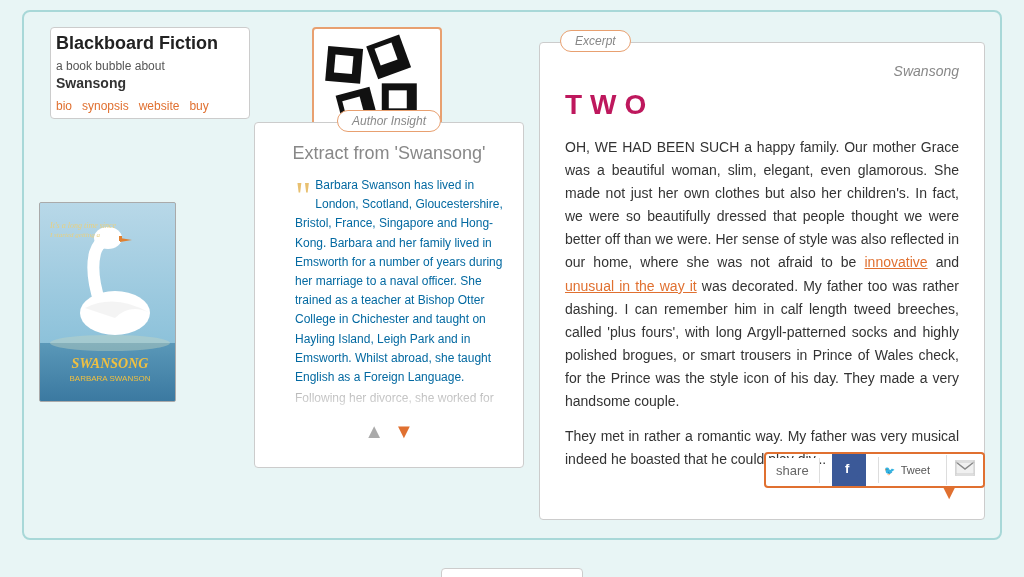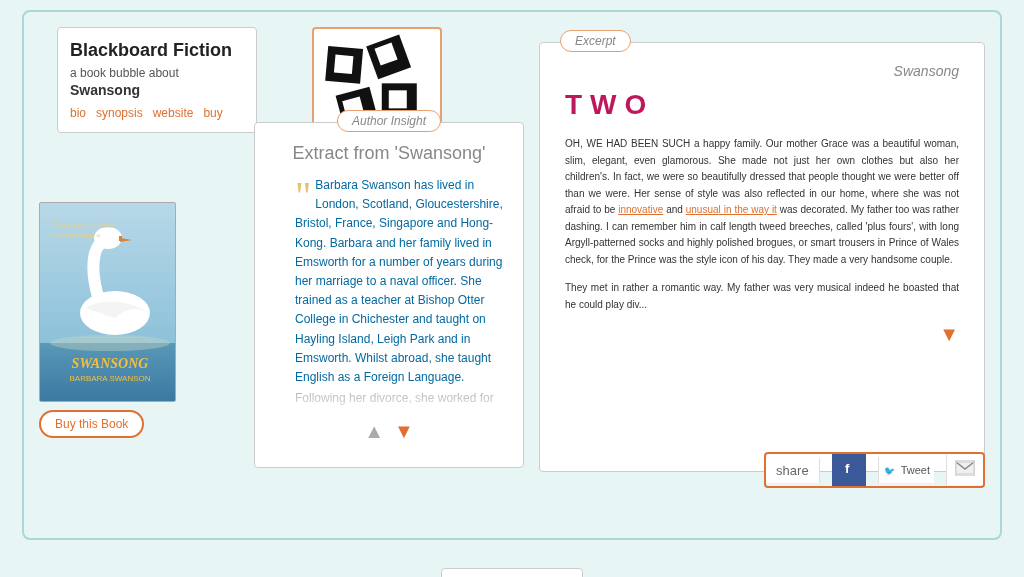--- a/index.html
+++ b/index.html
@@ -22,26 +22,26 @@
       border-radius: 8px;
       padding: 15px;
       position: relative;
       min-height: 530px;
     }
 
     
     .info-card {
       position: absolute;
       top: 15px;
-      left: 33px;
+      left: 26px;
       width: 200px;
       background: white;
       border: 1px solid #ccc;
       border-radius: 4px;
-      padding: 12px;
+      padding: 5px;
       font-size: 13px;
     }
     .info-card .title {
       font-size: 18px;
       font-weight: bold;
       font-family: Arial, sans-serif;
       color: #222;
       line-height: 1.2;
     }
     .info-card .subtitle {
@@ -224,21 +224,21 @@
     }
     .excerpt-chapter {
       font-size: 28px;
       font-weight: bold;
       letter-spacing: 8px;
       color: #be185d;
       margin-bottom: 15px;
       font-family: Arial, sans-serif;
     }
     .excerpt-body {
-      font-size: 10px;
+      font-size: 14px;
       color: #333;
       line-height: 1.65;
       text-align: justify;
       font-family: Arial, sans-serif;
     }
     .excerpt-body .highlight {
       color: #e07030;
       text-decoration: underline;
     }
     .excerpt-scroll-arrows {
@@ -403,21 +403,20 @@
 
         <path d="M 45 105 Q 75 90 110 110 Q 90 100 75 115" fill="#f0f0f0" opacity="0.7"></path>
 
         <text x="10" y="25" font-style="italic" font-size="8" fill="#e8d080" font-family="Georgia">It's a long time since</text>
         <text x="10" y="34" font-style="italic" font-size="7" fill="#e8d080" font-family="Georgia">I started getting a</text>
 
         <text x="70" y="165" text-anchor="middle" font-size="14" font-weight="bold" fill="#f0c040" font-family="Georgia" font-style="italic">SWANSONG</text>
         <text x="70" y="178" text-anchor="middle" font-size="8" fill="#f0c040" font-family="Arial">BARBARA SWANSON</text>
       </svg>
     </div>
-    <button class="buy-btn">Buy this Book</button>
   </div>
 
   <div class="author-insight-panel">
     <div class="panel-label">Author Insight</div>
     <div class="author-insight-title">Extract from 'Swansong'</div>
     <div style="position:relative; padding-left:22px;">
       <span class="quote-mark">"</span>
       <div class="author-insight-text">
         Barbara Swanson has lived in London, Scotland, Gloucestershire, Bristol, France, Singapore and Hong-Kong. Barbara and her family lived in Emsworth for a number of years during her marriage to a naval officer. She trained as a teacher at Bishop Otter College in Chichester and taught on Hayling Island, Leigh Park and in Emsworth. Whilst abroad, she taught English as a Foreign Language.
       </div>

